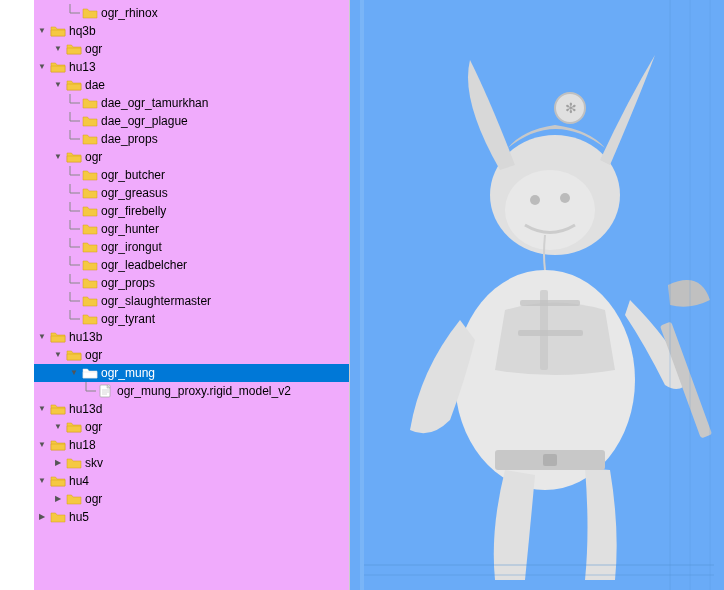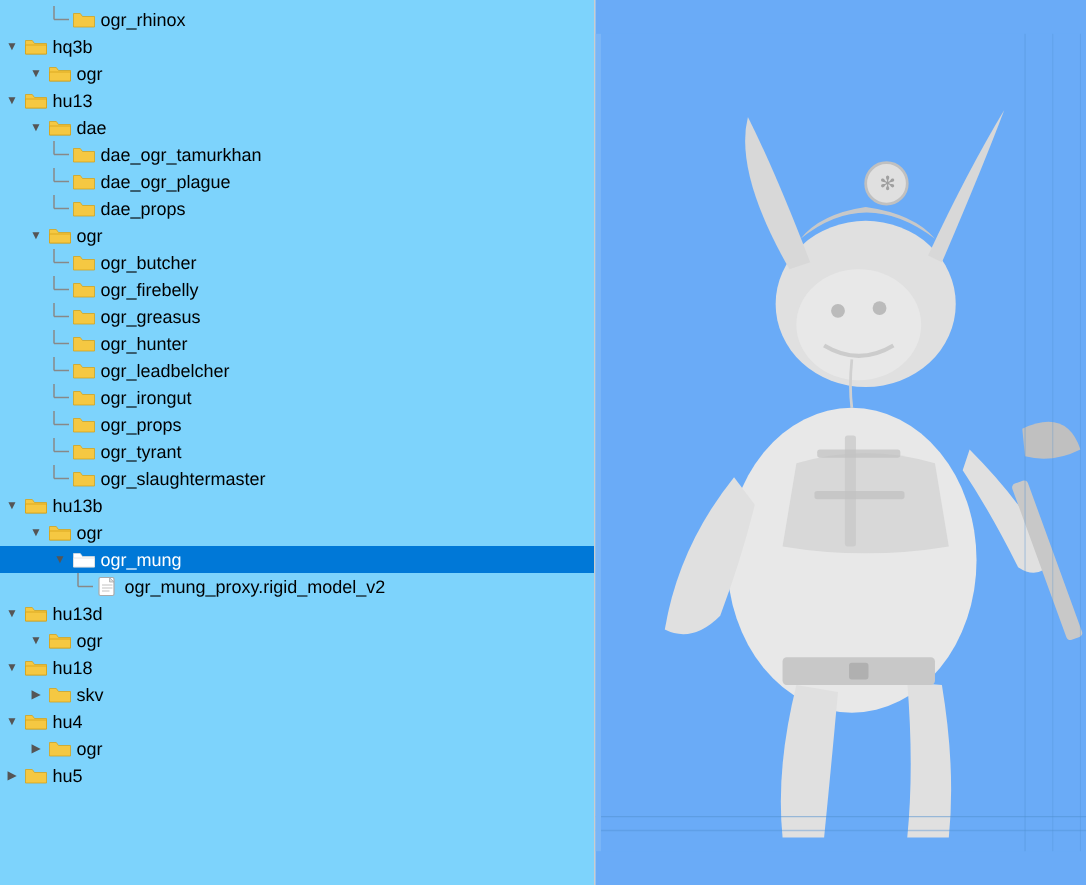--- a/index.html
+++ b/index.html
@@ -6,28 +6,29 @@
     body {
       width: 724px;
       height: 590px;
       overflow: hidden;
       display: flex;
       font-family: 'Segoe UI', Arial, sans-serif;
       font-size: 12px;
       background: #fff;
     }
     .left-panel {
-      width: 397px;
+      width: 316px;
       height: 590px;
       overflow-y: auto;
       overflow-x: auto;
-      background: #7dd3fc;
+      background: #f0abfc;
       border-right: 1px solid #ccc;
       padding: 4px 0;
       flex-shrink: 0;
+      margin-left: 34px;
     }
     .right-panel {
       flex: 1;
       height: 590px;
       background: #6aabf7;
       overflow: hidden;
       position: relative;
     }
     .tree-row {
       display: flex;
@@ -209,112 +210,112 @@
         <span class="indent" style="width:32px"></span>
         <span style="display:inline-flex;align-items:center;width:16px;flex-shrink:0">
       <svg width="16" height="18" viewBox="0 0 16 18">
         <line x1="4" y1="0" x2="4" y2="9" stroke="#888" stroke-width="1"></line>
         <line x1="4" y1="9" x2="14" y2="9" stroke="#888" stroke-width="1"></line>
       </svg>
     </span>
         <span class="folder-icon"><svg viewBox="0 0 16 14" xmlns="http://www.w3.org/2000/svg">
       <path d="M1 4 L1 12 L15 12 L15 5 L7 5 L5.5 3 L1 3 Z" fill="#f5c842" stroke="#d4a017" stroke-width="0.5"></path>
     </svg></span>
+        <span class="label">ogr_greasus</span>
+      </div>
+      <div class="tree-row">
+        <span class="indent" style="width:32px"></span>
+        <span style="display:inline-flex;align-items:center;width:16px;flex-shrink:0">
+      <svg width="16" height="18" viewBox="0 0 16 18">
+        <line x1="4" y1="0" x2="4" y2="9" stroke="#888" stroke-width="1"></line>
+        <line x1="4" y1="9" x2="14" y2="9" stroke="#888" stroke-width="1"></line>
+      </svg>
+    </span>
+        <span class="folder-icon"><svg viewBox="0 0 16 14" xmlns="http://www.w3.org/2000/svg">
+      <path d="M1 4 L1 12 L15 12 L15 5 L7 5 L5.5 3 L1 3 Z" fill="#f5c842" stroke="#d4a017" stroke-width="0.5"></path>
+    </svg></span>
         <span class="label">ogr_firebelly</span>
       </div>
       <div class="tree-row">
         <span class="indent" style="width:32px"></span>
         <span style="display:inline-flex;align-items:center;width:16px;flex-shrink:0">
       <svg width="16" height="18" viewBox="0 0 16 18">
         <line x1="4" y1="0" x2="4" y2="9" stroke="#888" stroke-width="1"></line>
         <line x1="4" y1="9" x2="14" y2="9" stroke="#888" stroke-width="1"></line>
       </svg>
     </span>
         <span class="folder-icon"><svg viewBox="0 0 16 14" xmlns="http://www.w3.org/2000/svg">
       <path d="M1 4 L1 12 L15 12 L15 5 L7 5 L5.5 3 L1 3 Z" fill="#f5c842" stroke="#d4a017" stroke-width="0.5"></path>
     </svg></span>
-        <span class="label">ogr_greasus</span>
-      </div>
-      <div class="tree-row">
-        <span class="indent" style="width:32px"></span>
-        <span style="display:inline-flex;align-items:center;width:16px;flex-shrink:0">
-      <svg width="16" height="18" viewBox="0 0 16 18">
-        <line x1="4" y1="0" x2="4" y2="9" stroke="#888" stroke-width="1"></line>
-        <line x1="4" y1="9" x2="14" y2="9" stroke="#888" stroke-width="1"></line>
-      </svg>
-    </span>
-        <span class="folder-icon"><svg viewBox="0 0 16 14" xmlns="http://www.w3.org/2000/svg">
-      <path d="M1 4 L1 12 L15 12 L15 5 L7 5 L5.5 3 L1 3 Z" fill="#f5c842" stroke="#d4a017" stroke-width="0.5"></path>
-    </svg></span>
         <span class="label">ogr_hunter</span>
       </div>
       <div class="tree-row">
         <span class="indent" style="width:32px"></span>
         <span style="display:inline-flex;align-items:center;width:16px;flex-shrink:0">
       <svg width="16" height="18" viewBox="0 0 16 18">
         <line x1="4" y1="0" x2="4" y2="9" stroke="#888" stroke-width="1"></line>
         <line x1="4" y1="9" x2="14" y2="9" stroke="#888" stroke-width="1"></line>
       </svg>
     </span>
         <span class="folder-icon"><svg viewBox="0 0 16 14" xmlns="http://www.w3.org/2000/svg">
       <path d="M1 4 L1 12 L15 12 L15 5 L7 5 L5.5 3 L1 3 Z" fill="#f5c842" stroke="#d4a017" stroke-width="0.5"></path>
     </svg></span>
+        <span class="label">ogr_irongut</span>
+      </div>
+      <div class="tree-row">
+        <span class="indent" style="width:32px"></span>
+        <span style="display:inline-flex;align-items:center;width:16px;flex-shrink:0">
+      <svg width="16" height="18" viewBox="0 0 16 18">
+        <line x1="4" y1="0" x2="4" y2="9" stroke="#888" stroke-width="1"></line>
+        <line x1="4" y1="9" x2="14" y2="9" stroke="#888" stroke-width="1"></line>
+      </svg>
+    </span>
+        <span class="folder-icon"><svg viewBox="0 0 16 14" xmlns="http://www.w3.org/2000/svg">
+      <path d="M1 4 L1 12 L15 12 L15 5 L7 5 L5.5 3 L1 3 Z" fill="#f5c842" stroke="#d4a017" stroke-width="0.5"></path>
+    </svg></span>
         <span class="label">ogr_leadbelcher</span>
       </div>
       <div class="tree-row">
         <span class="indent" style="width:32px"></span>
         <span style="display:inline-flex;align-items:center;width:16px;flex-shrink:0">
       <svg width="16" height="18" viewBox="0 0 16 18">
         <line x1="4" y1="0" x2="4" y2="9" stroke="#888" stroke-width="1"></line>
         <line x1="4" y1="9" x2="14" y2="9" stroke="#888" stroke-width="1"></line>
       </svg>
     </span>
         <span class="folder-icon"><svg viewBox="0 0 16 14" xmlns="http://www.w3.org/2000/svg">
       <path d="M1 4 L1 12 L15 12 L15 5 L7 5 L5.5 3 L1 3 Z" fill="#f5c842" stroke="#d4a017" stroke-width="0.5"></path>
     </svg></span>
-        <span class="label">ogr_irongut</span>
-      </div>
-      <div class="tree-row">
-        <span class="indent" style="width:32px"></span>
-        <span style="display:inline-flex;align-items:center;width:16px;flex-shrink:0">
-      <svg width="16" height="18" viewBox="0 0 16 18">
-        <line x1="4" y1="0" x2="4" y2="9" stroke="#888" stroke-width="1"></line>
-        <line x1="4" y1="9" x2="14" y2="9" stroke="#888" stroke-width="1"></line>
-      </svg>
-    </span>
-        <span class="folder-icon"><svg viewBox="0 0 16 14" xmlns="http://www.w3.org/2000/svg">
-      <path d="M1 4 L1 12 L15 12 L15 5 L7 5 L5.5 3 L1 3 Z" fill="#f5c842" stroke="#d4a017" stroke-width="0.5"></path>
-    </svg></span>
         <span class="label">ogr_props</span>
       </div>
       <div class="tree-row">
         <span class="indent" style="width:32px"></span>
         <span style="display:inline-flex;align-items:center;width:16px;flex-shrink:0">
       <svg width="16" height="18" viewBox="0 0 16 18">
         <line x1="4" y1="0" x2="4" y2="9" stroke="#888" stroke-width="1"></line>
         <line x1="4" y1="9" x2="14" y2="9" stroke="#888" stroke-width="1"></line>
       </svg>
     </span>
         <span class="folder-icon"><svg viewBox="0 0 16 14" xmlns="http://www.w3.org/2000/svg">
       <path d="M1 4 L1 12 L15 12 L15 5 L7 5 L5.5 3 L1 3 Z" fill="#f5c842" stroke="#d4a017" stroke-width="0.5"></path>
     </svg></span>
+        <span class="label">ogr_slaughtermaster</span>
+      </div>
+      <div class="tree-row">
+        <span class="indent" style="width:32px"></span>
+        <span style="display:inline-flex;align-items:center;width:16px;flex-shrink:0">
+      <svg width="16" height="18" viewBox="0 0 16 18">
+        <line x1="4" y1="0" x2="4" y2="9" stroke="#888" stroke-width="1"></line>
+        <line x1="4" y1="9" x2="14" y2="9" stroke="#888" stroke-width="1"></line>
+      </svg>
+    </span>
+        <span class="folder-icon"><svg viewBox="0 0 16 14" xmlns="http://www.w3.org/2000/svg">
+      <path d="M1 4 L1 12 L15 12 L15 5 L7 5 L5.5 3 L1 3 Z" fill="#f5c842" stroke="#d4a017" stroke-width="0.5"></path>
+    </svg></span>
         <span class="label">ogr_tyrant</span>
-      </div>
-      <div class="tree-row">
-        <span class="indent" style="width:32px"></span>
-        <span style="display:inline-flex;align-items:center;width:16px;flex-shrink:0">
-      <svg width="16" height="18" viewBox="0 0 16 18">
-        <line x1="4" y1="0" x2="4" y2="9" stroke="#888" stroke-width="1"></line>
-        <line x1="4" y1="9" x2="14" y2="9" stroke="#888" stroke-width="1"></line>
-      </svg>
-    </span>
-        <span class="folder-icon"><svg viewBox="0 0 16 14" xmlns="http://www.w3.org/2000/svg">
-      <path d="M1 4 L1 12 L15 12 L15 5 L7 5 L5.5 3 L1 3 Z" fill="#f5c842" stroke="#d4a017" stroke-width="0.5"></path>
-    </svg></span>
-        <span class="label">ogr_slaughtermaster</span>
       </div>
       <div class="tree-row">
         <span class="indent" style="width:0px"></span>
         <span class="expand-btn" style="font-size:8px">▼</span>
         <span class="folder-icon"><svg viewBox="0 0 16 14" xmlns="http://www.w3.org/2000/svg">
       <path d="M1 3 L1 12 L15 12 L15 5 L7 5 L5.5 3 Z" fill="#f5c842" stroke="#d4a017" stroke-width="0.5"></path>
       <path d="M1 6 L15 6 L15 12 L1 12 Z" fill="#f5c842" stroke="#d4a017" stroke-width="0.5"></path>
     </svg></span>
         <span class="label">hu13b</span>
       </div>

